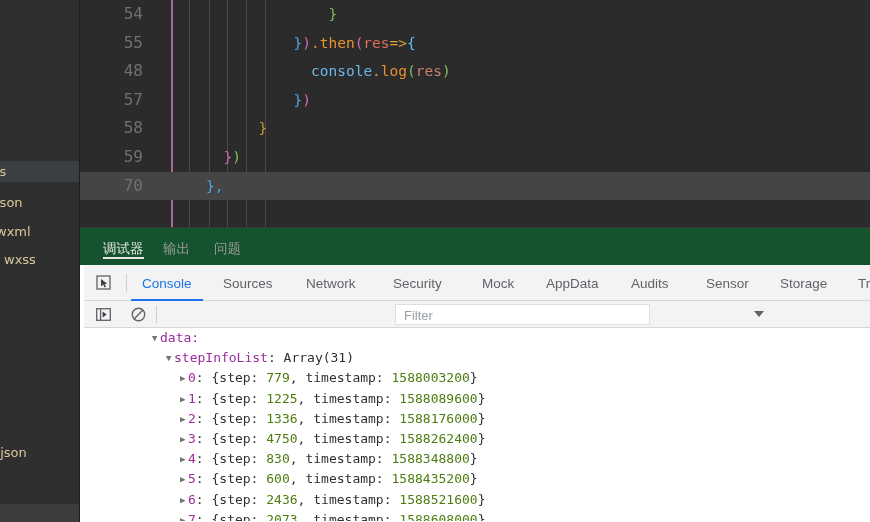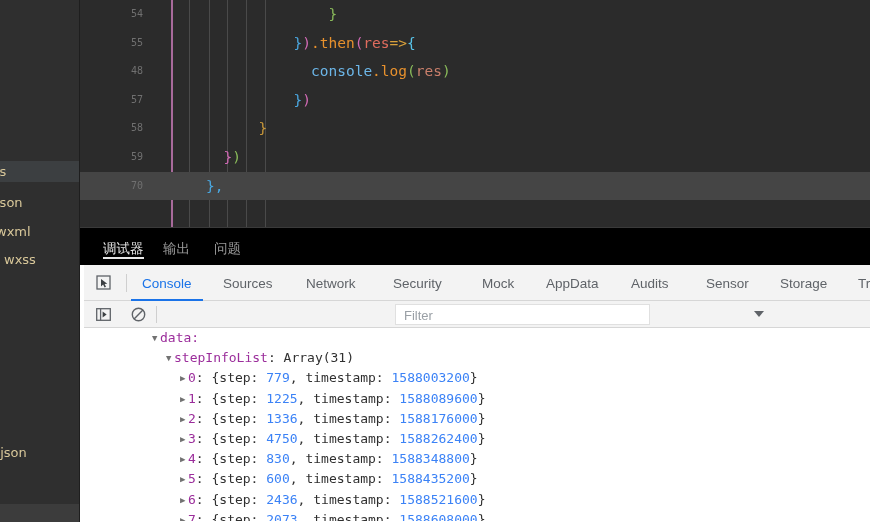--- a/index.html
+++ b/index.html
@@ -52,21 +52,21 @@
     font-family: "DejaVu Sans Mono", monospace;
     font-size: 14.5px;
   }
   .code-line.active { background: #454545; }
   .lineno {
     display: inline-block;
     width: 63px;
     text-align: right;
     color: #707070;
     font-family: "DejaVu Sans Mono", monospace;
-    font-size: 10px;
+    font-size: 16px;
     vertical-align: top;
   }
   .codetext { display: inline-block; padding-left: 28px; vertical-align: top; }
 
   
   .guide {
     position: absolute; top: 0; width: 1px; height: 228px;
     background: #4a4a4a; pointer-events: none;
   }
   .fold-marker {
@@ -89,21 +89,21 @@
   .t-cyan    { color: #58c3e8; }
   .t-lblue   { color: #6cb6e8; }
   .t-salmon  { color: #c97f6b; }
   .t-cmt     { color: #62b35a; }
   .t-gold    { color: #c9983a; }
 
   
   .cn-tabbar {
     position: absolute; left: 80px; top: 228px;
     width: 790px; height: 37px;
-    background: #000000;
+    background: #14532d;
   }
   .cn-tab {
     position: absolute; top: 0; height: 37px;
     line-height: 40px;
     font-family: "DejaVu Sans", sans-serif;
     font-size: 13.5px;
     color: #9a9a9a;
     padding: 0 3px;
     white-space: nowrap;
   }
@@ -216,21 +216,21 @@
     font-family: "DejaVu Sans Mono", monospace;
     font-size: 13px;
   }
   .con-row { position: relative; height: 20.2px; line-height: 20.2px; white-space: pre; }
   .arrow {
     position: absolute; top: 0; line-height: 20.2px;
     color: #727272; font-size: 9px;
   }
   .m-purple { color: #9b2d9b; }
   .m-dark   { color: #303030; }
-  .m-blue   { color: #3b82f6; }
+  .m-blue   { color: #4d7c0f; }
 
   
   .dt-left-fill {
     position: absolute; left: 80px; top: 265px;
     width: 4px; height: 257px; background: #ffffff;
   }
 </style>
 </head>
 <body>
 

